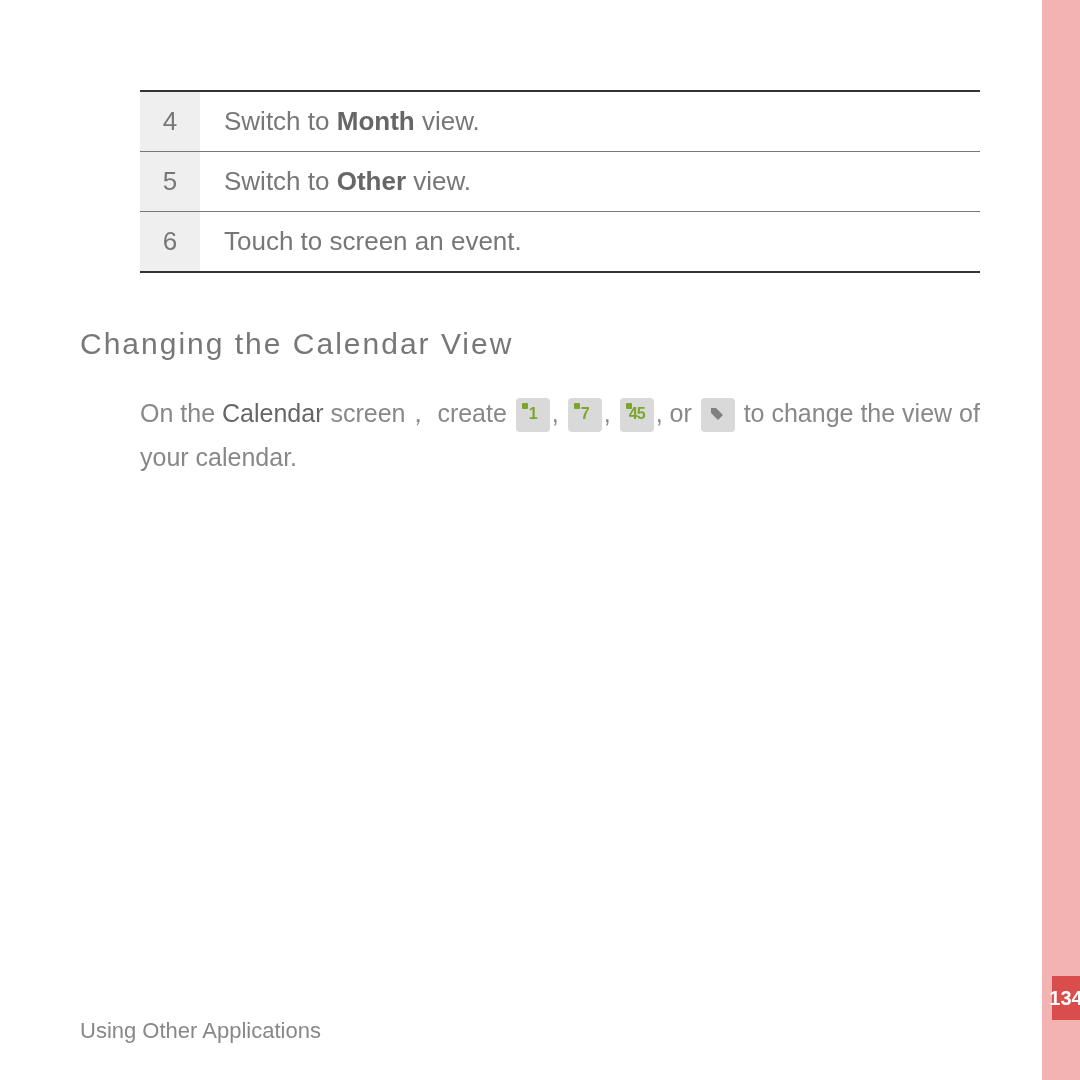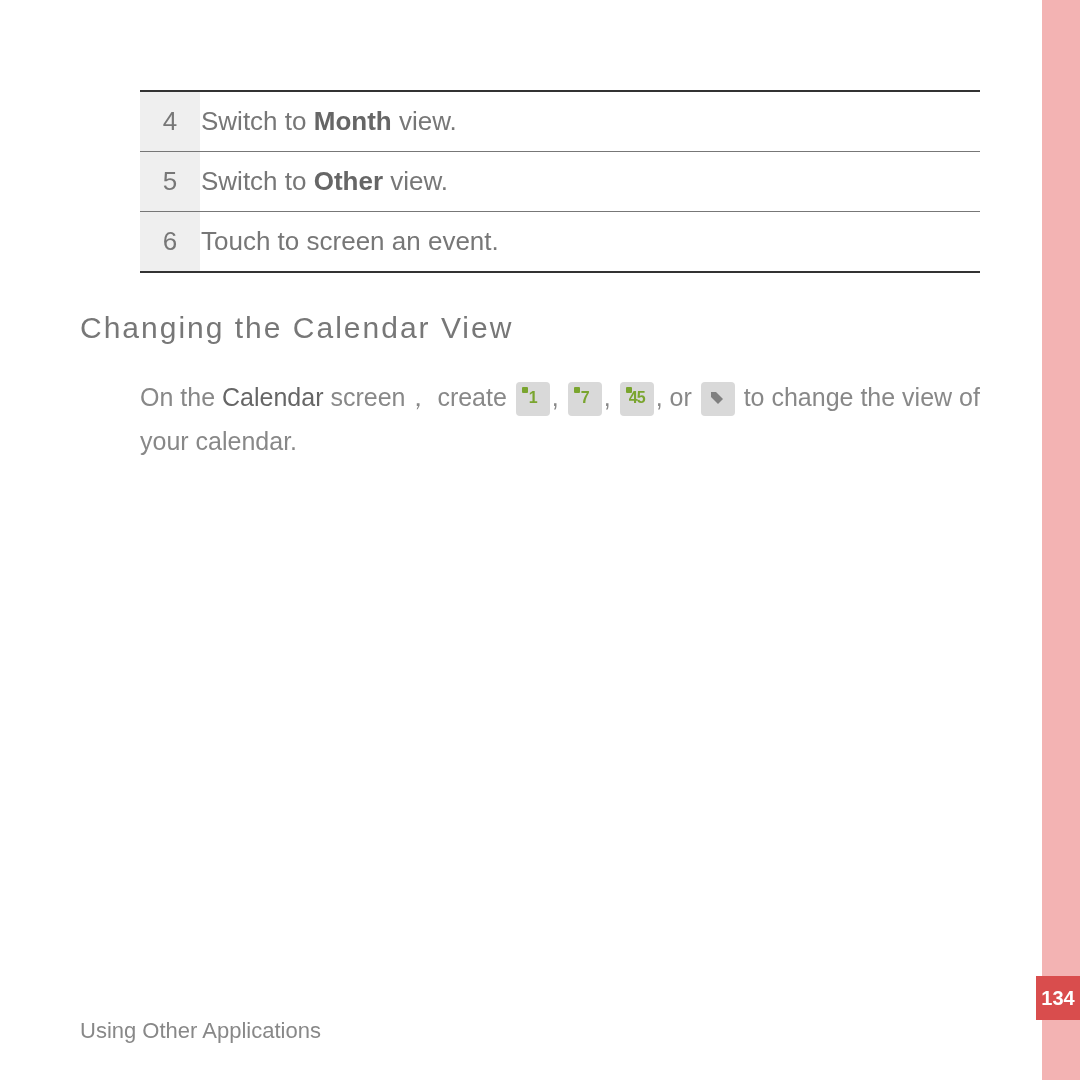--- a/index.html
+++ b/index.html
@@ -1,27 +1,27 @@
 <!DOCTYPE html>
 <html><head>
 <meta charset="utf-8">
 <style>
   * { box-sizing: border-box; margin: 0; padding: 0; }
   html, body { width: 1080px; height: 1080px; font-family: Arial, Helvetica, sans-serif; background: #fff; position: relative; }
   .page { width: 1080px; height: 1080px; position: relative; }
   .side-bar { position: absolute; right: 0; top: 0; width: 38px; height: 1080px; background: #f3b3b3; }
-  .page-tab { position: absolute; right: 0; bottom: 60px; width: 44px; height: 44px; background: #d94d4d; color: #fff; font-size: 20px; display: flex; align-items: center; justify-content: center; font-weight: 600; }
+  .page-tab { position: absolute; right: 0; bottom: 60px; width: 28px; height: 44px; background: #d94d4d; color: #fff; font-size: 20px; display: flex; align-items: center; justify-content: center; font-weight: 600; }
   .content { position: absolute; left: 0; top: 0; right: 38px; bottom: 0; padding: 90px 60px 40px 80px; }
   .tbl { width: 840px; margin-left: 60px; border-collapse: collapse; border-top: 2px solid #333; border-bottom: 2px solid #333; }
   .tbl tr { border-top: 1px solid #777; }
   .tbl tr:first-child { border-top: none; }
   .num-cell { background: #efefef; color: #777; width: 60px; text-align: center; font-size: 26px; padding: 14px 10px; }
-  .txt-cell { color: #777; font-size: 26px; padding: 14px 1px; }
+  .txt-cell { color: #777; font-size: 26px; padding: 14px 24px; }
   .txt-cell b { color: #666; font-weight: 700; }
-  .heading { margin-top: 38px; font-size: 30px; color: #777; font-weight: 400; letter-spacing: 2px; }
+  .heading { margin-top: 54px; font-size: 30px; color: #777; font-weight: 400; letter-spacing: 2px; }
   .para { margin-top: 30px; margin-left: 60px; font-size: 25px; color: #888; line-height: 44px; max-width: 840px; }
   .para b { color: #666; font-weight: 400; }
   .icon { display: inline-block; width: 34px; height: 34px; background: #d9d9d9; border-radius: 4px; vertical-align: middle; position: relative; margin: 0 2px; }
   .icon .glyph { position: absolute; left: 50%; top: 50%; transform: translate(-50%, -52%); font-size: 16px; font-weight: 700; color: #7aa52f; font-family: Arial, sans-serif; letter-spacing: -1px; }
   .icon .dot { position: absolute; left: 6px; top: 5px; width: 6px; height: 6px; background: #7aa52f; border-radius: 1px; }
   .icon.agenda svg { position: absolute; left: 50%; top: 50%; transform: translate(-50%, -50%); }
   .footer { position: absolute; left: 80px; bottom: 36px; font-size: 22px; color: #888; }
 </style>
 </head>
 <body>

